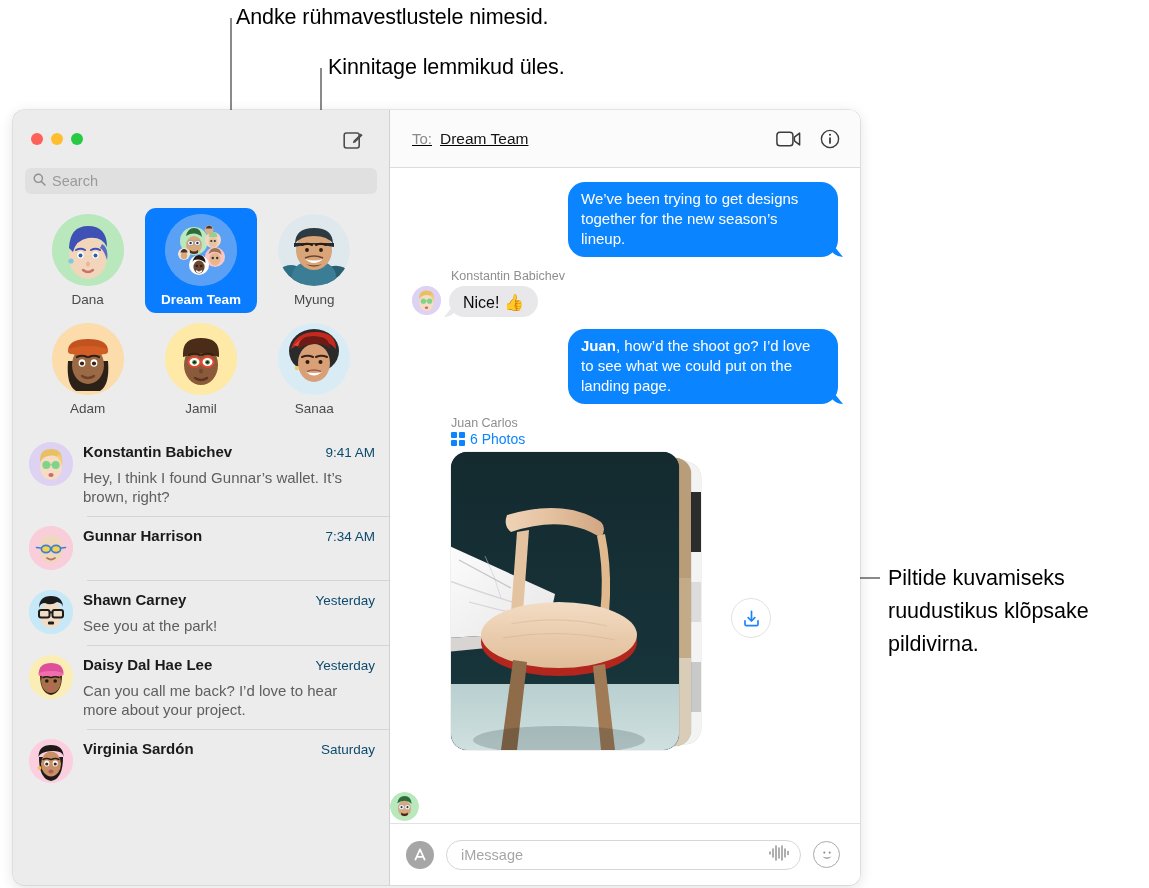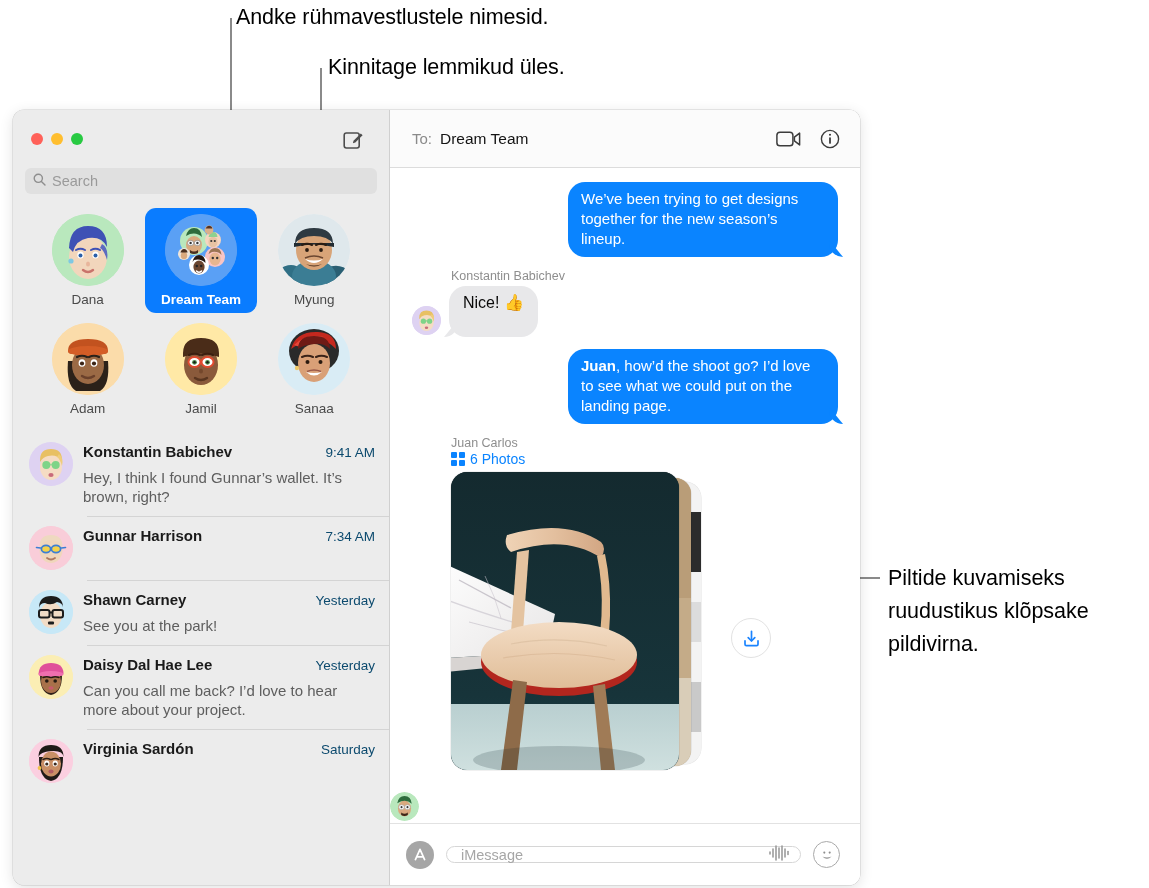--- a/index.html
+++ b/index.html
@@ -130,21 +130,21 @@
     font-size: 15px; color: #5e5e5e; line-height: 19px; margin-top: 8px;
   }
 
   
   #pane { flex: 1; display: flex; flex-direction: column; background: #fff; }
   #pane-header {
     height: 58px; flex: 0 0 58px;
     background: #fbfbfb;
     border-bottom: 0.5px solid #dcdcdc;
     display: flex; align-items: center;
-    padding: 0 20px 0 22px; gap: 8px;
+    padding: 0 20px 0 22px; gap: 8px; text-decoration: underline;
   }
   #to-label { font-size: 15px; color: #8a8a8a; }
   #to-value { font-size: 15.5px; color: #141414; }
   #header-actions { margin-left: auto; display: flex; align-items: center; gap: 18px; }
   .hdr-btn { cursor: pointer; display: flex; align-items: center; justify-content: center; }
 
   #messages {
     flex: 1; position: relative; padding: 14px 22px 0 22px; overflow: hidden;
   }
   .row { display: flex; margin-bottom: 12px; }
@@ -166,21 +166,21 @@
   .row.in { align-items: flex-end; gap: 8px; }
   .in-av {
     width: 29px; height: 29px; border-radius: 50%; flex: 0 0 29px;
     display:flex; align-items:center; justify-content:center;
     font-size: 20px; line-height: 1; overflow: hidden; margin-bottom: 2px;
   }
   .in-col { display: flex; flex-direction: column; }
   .sender-name { font-size: 12.5px; color: #8e8e8e; margin-bottom: 3px; margin-left: 2px; }
   .bubble-in {
     background: #e8e8ea; color: #0a0a0a;
-    border-radius: 17px; padding: 7px 14px 24px 14px;
+    border-radius: 17px; padding: 7px 14px 4px 14px;
     font-size: 16px; line-height: 20px;
     align-self: flex-start; position: relative;
   }
   .bubble-in::after {
     content: ""; position: absolute; left: -5px; bottom: 0;
     width: 14px; height: 17px; background: #e8e8ea;
     clip-path: polygon(100% 0, 100% 100%, 0 100%);
     border-bottom-right-radius: 16px;
   }
 
@@ -226,21 +226,21 @@
     display: flex; align-items: center; gap: 12px;
     padding: 0 20px 0 16px; background: #fff;
   }
   #appstore-button {
     width: 28px; height: 28px; border-radius: 50%;
     background: #a6a6a6; color: #fff;
     display: flex; align-items: center; justify-content: center;
     cursor: pointer; flex: 0 0 28px;
   }
   #imessage-field {
-    flex: 1; height: 17px; border-radius: 15px;
+    flex: 1; height: 30px; border-radius: 15px;
     border: 1px solid #d6d6d6; display: flex; align-items: center;
     padding: 0 10px 0 14px; cursor: text;
   }
   #imessage-placeholder { font-size: 14.5px; color: #a6a6a6; flex: 1; }
   #emoji-button {
     width: 27px; height: 27px; border-radius: 50%;
     border: 1.4px solid #a9a9a9; display: flex;
     align-items: center; justify-content: center; cursor: pointer;
     flex: 0 0 27px;
   }

